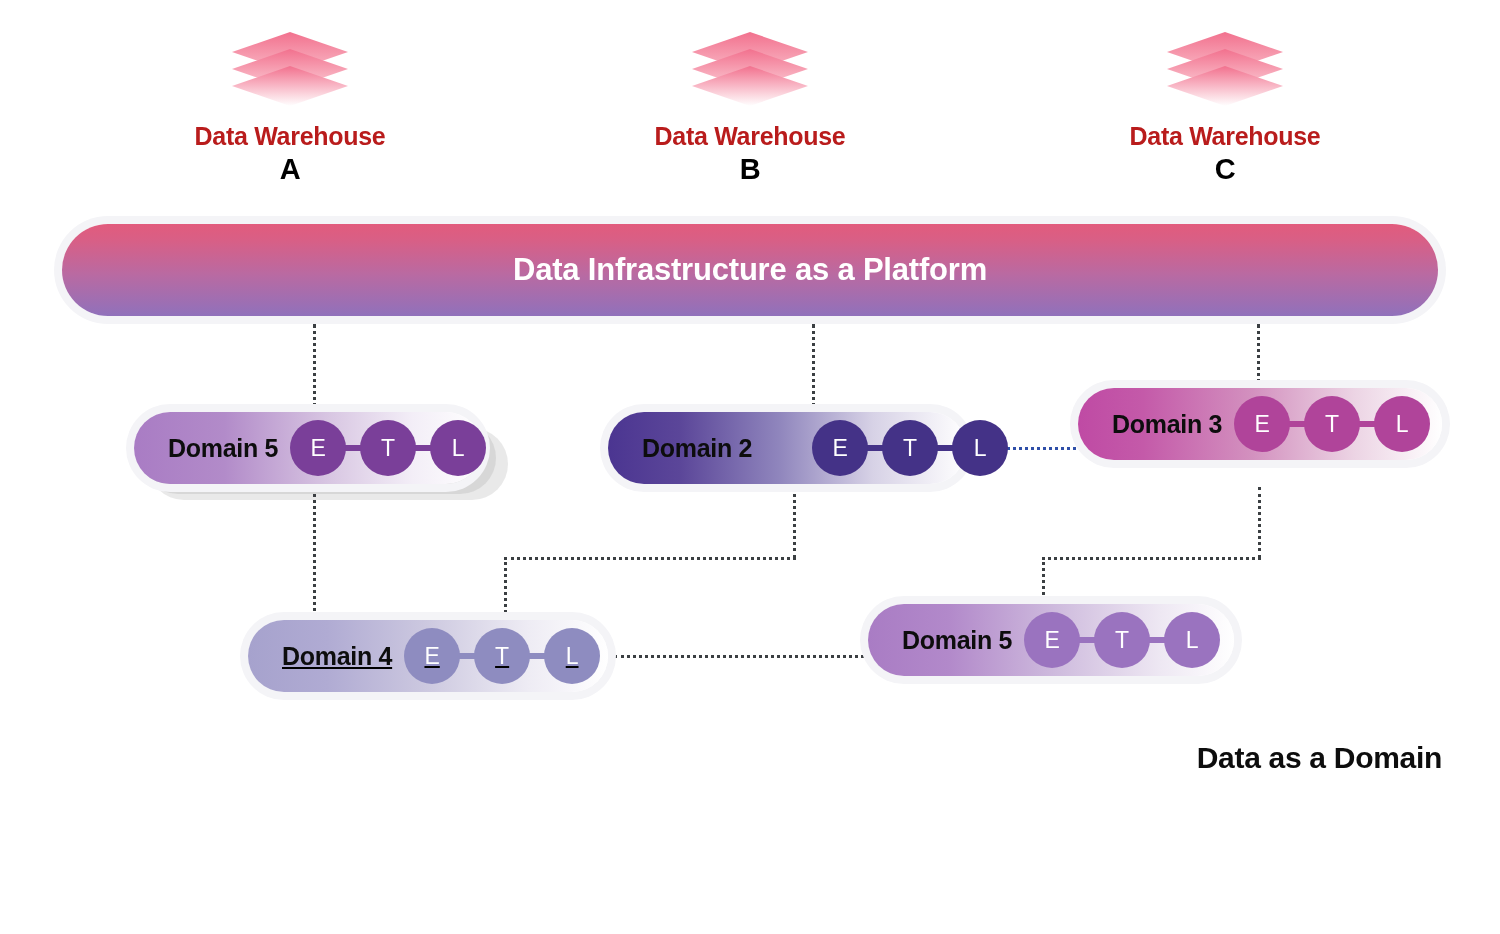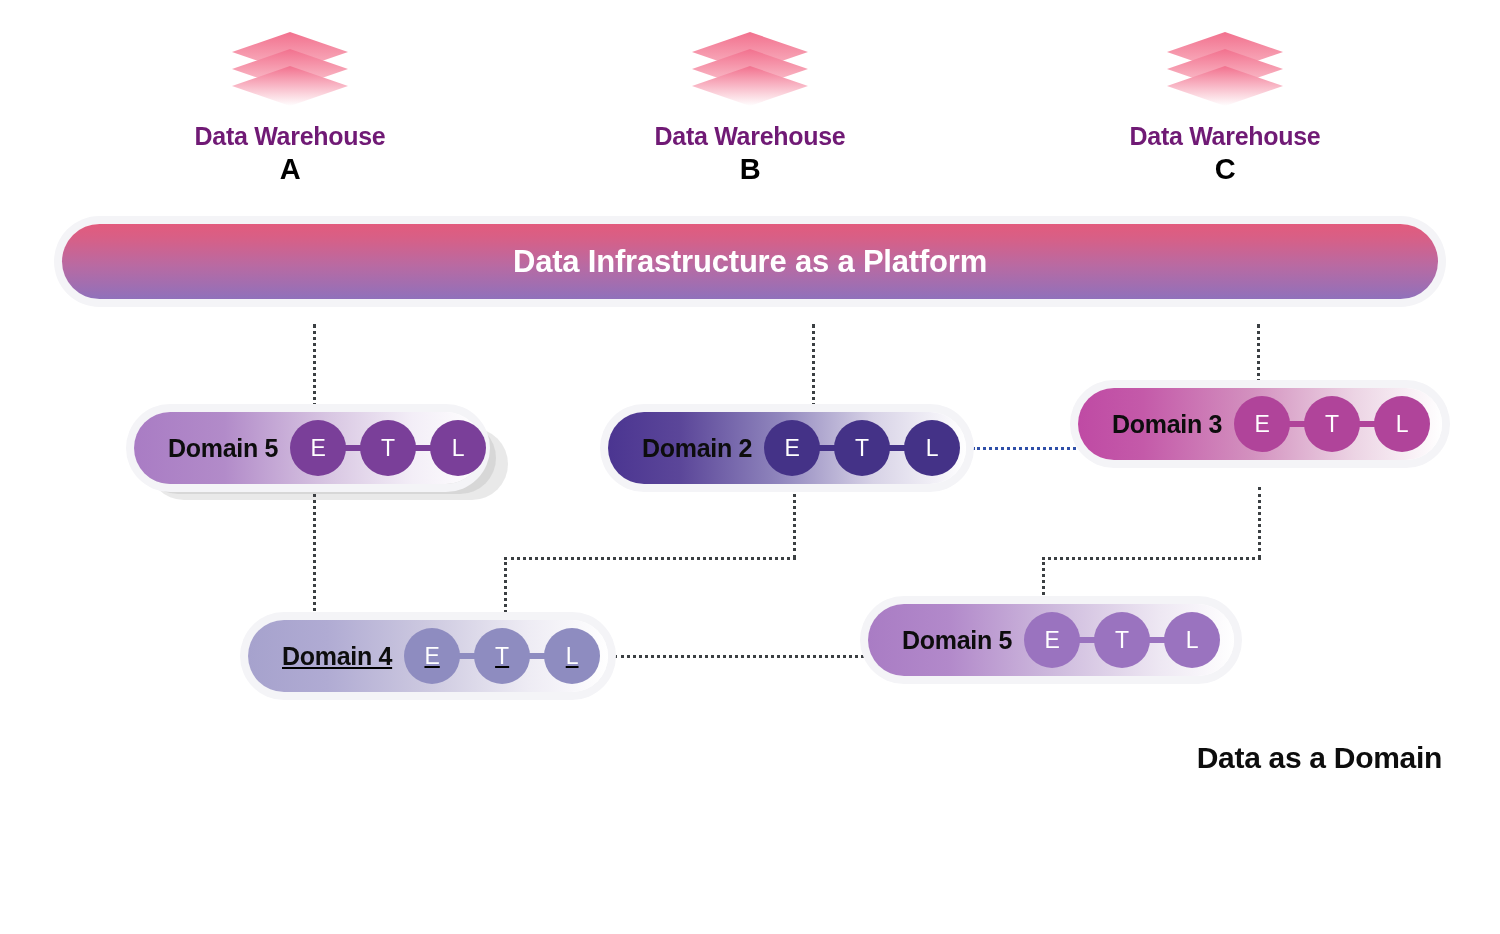--- a/index.html
+++ b/index.html
@@ -36,21 +36,21 @@
     width: 120px;
     height: 44px;
   }
   .wh-layer svg { display: block; width: 120px; height: 44px; }
   .wh-l1 { top: 0px; }
   .wh-l2 { top: 17px; }
   .wh-l3 { top: 34px; }
   .wh-label {
     font-size: 25px;
     font-weight: bold;
-    color: #701a75;
+    color: #b91c1c;
     line-height: 1.28;
     letter-spacing: -0.3px;
   }
   .wh-letter {
     font-size: 29px;
     font-weight: bold;
     color: #000000;
     line-height: 1.2;
     letter-spacing: -0.3px;
   }
@@ -63,21 +63,21 @@
     justify-content: center;
     border-radius: 999px;
     color: #ffffff;
     font-weight: bold;
     box-shadow: 0 0 0 8px #f4f4f7;
   }
   #platform-bar {
     left: 62px;
     top: 224px;
     width: 1376px;
-    height: 75px;
+    height: 92px;
     background: linear-gradient(180deg, #e25b7d 0%, #d85f86 18%, #b96aa2 55%, #9071bb 100%);
     font-size: 31px;
     letter-spacing: -0.2px;
   }
   #interop-bar {
     left: 62px;
     top: 797px;
     width: 1376px;
     height: 88px;
     background: linear-gradient(180deg, #8b8ac4 0%, #7e8fcb 20%, #5aa2d8 72%, #4aaade 100%);
@@ -310,21 +310,21 @@
     <span class="domain-label">Domain 5</span>
     <span class="etl">
       <span class="etl-node" style="background:#7a3f99;">E</span>
       <span class="etl-link" style="background:#7a3f99;"></span>
       <span class="etl-node" style="background:#7a3f99;">T</span>
       <span class="etl-link" style="background:#7a3f99;"></span>
       <span class="etl-node" style="background:#7a3f99;">L</span>
     </span>
   </div>
 
-  <div class="domain" id="dom2" style="left:608px; top:412px; width:358px; background:linear-gradient(90deg,#4b3591 0%,#5b4699 20%,#9086bd 48%,#d7d2e6 74%,#ffffff 100%);">
+  <div class="domain" id="dom2" style="left:608px; top:412px; width:358px; background:linear-gradient(90deg,#4b3591 0%,#5b4699 20%,#9086bd 48%,#d7d2e6 74%,#ffffff 100%);gap:48px;">
     <span class="domain-label">Domain 2</span>
     <span class="etl">
       <span class="etl-node" style="background:#443287;">E</span>
       <span class="etl-link" style="background:#443287;"></span>
       <span class="etl-node" style="background:#443287;">T</span>
       <span class="etl-link" style="background:#443287;"></span>
       <span class="etl-node" style="background:#443287;">L</span>
     </span>
   </div>
 

